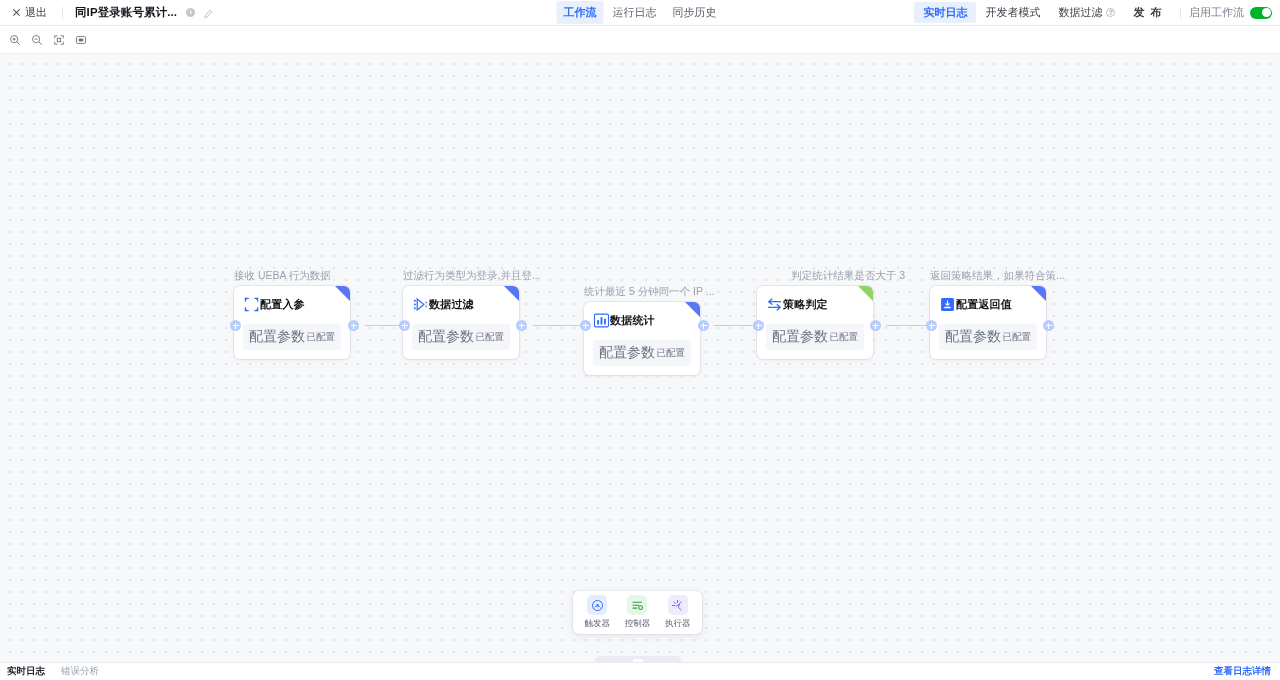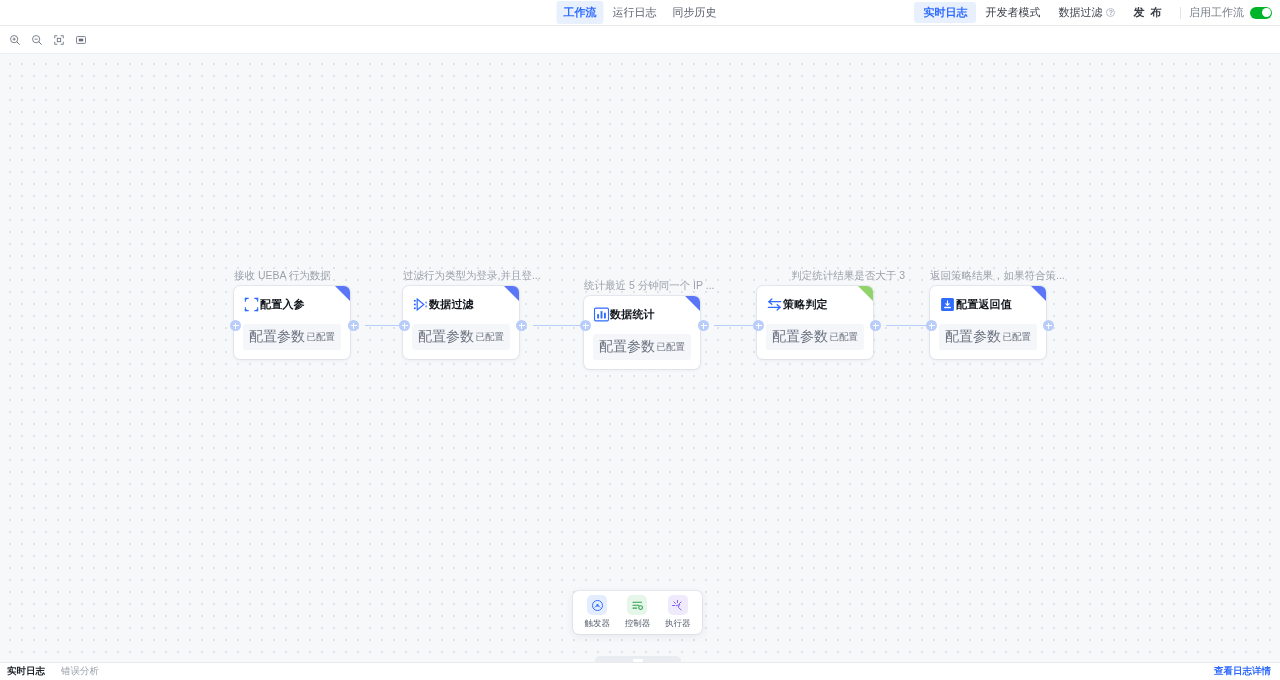--- a/index.html
+++ b/index.html
@@ -168,20 +168,34 @@
   }
   .bb-left{ display:flex; align-items:center; gap:16px; padding-left:7px; }
   .bb-tab{ font-size:9.5px; color:#9aa1ac; cursor:pointer; }
   .bb-tab.active{ color:#1f2329; font-weight:700; }
   .bb-right{ position:absolute; right:9px; font-size:9.5px; color:#2f6bff; cursor:pointer; font-weight:700; }
 </style>
 </head>
 <body>
 
 <div class="topbar">
+  <div class="tb-left">
+    <div class="exit-btn">
+      <span class="x-ico"></span>
+      <span class="exit-label">退出</span>
+    </div>
+    <div class="tb-divider"></div>
+    <span class="doc-title">同IP登录账号累计...</span>
+    <span class="info-ico">i</span>
+    <span class="pencil-ico">
+      <svg viewBox="0 0 12 12" width="10" height="10">
+          <path d="M8.3 1.4l2.3 2.3-6 6L2 10.6l.9-2.6z" fill="none" stroke="#7a8694" stroke-width="1"></path>
+        </svg>
+    </span>
+  </div>
 
   <div class="tb-center">
     <div class="tab active">工作流</div>
     <div class="tab">运行日志</div>
     <div class="tab">同步历史</div>
   </div>
 
   <div class="tb-right">
     <div class="tb-btn primary">实时日志</div>
     <div class="tb-btn">开发者模式</div>
@@ -284,21 +298,21 @@
         </span>
         <span class="card-title">数据过滤</span>
       </div>
       <div class="card-foot">
         <span class="foot-l">配置参数</span>
         <span class="foot-r">已配置</span>
       </div>
     </div>
   </div>
 
-  <div class="node" style="left:584px; top:242px;">
+  <div class="node" style="left:584px; top:248px;">
     <div class="node-caption">统计最近 5 分钟同一个 IP ...</div>
     <div class="card">
       <div class="corner"></div>
       <div class="card-head">
         <span class="card-ico">
           <svg viewBox="0 0 18 18" width="17" height="17">
             <rect x="1.6" y="2.2" width="14.8" height="13.6" rx="1.4" fill="none" stroke="#2f6bff" stroke-width="1.2"></rect>
             <rect x="4.4" y="8.6" width="2" height="4.6" fill="#2f6bff"></rect>
             <rect x="8" y="5.4" width="2" height="7.8" fill="#2f6bff"></rect>
             <rect x="11.6" y="7.2" width="2" height="6" fill="#2f6bff"></rect>

